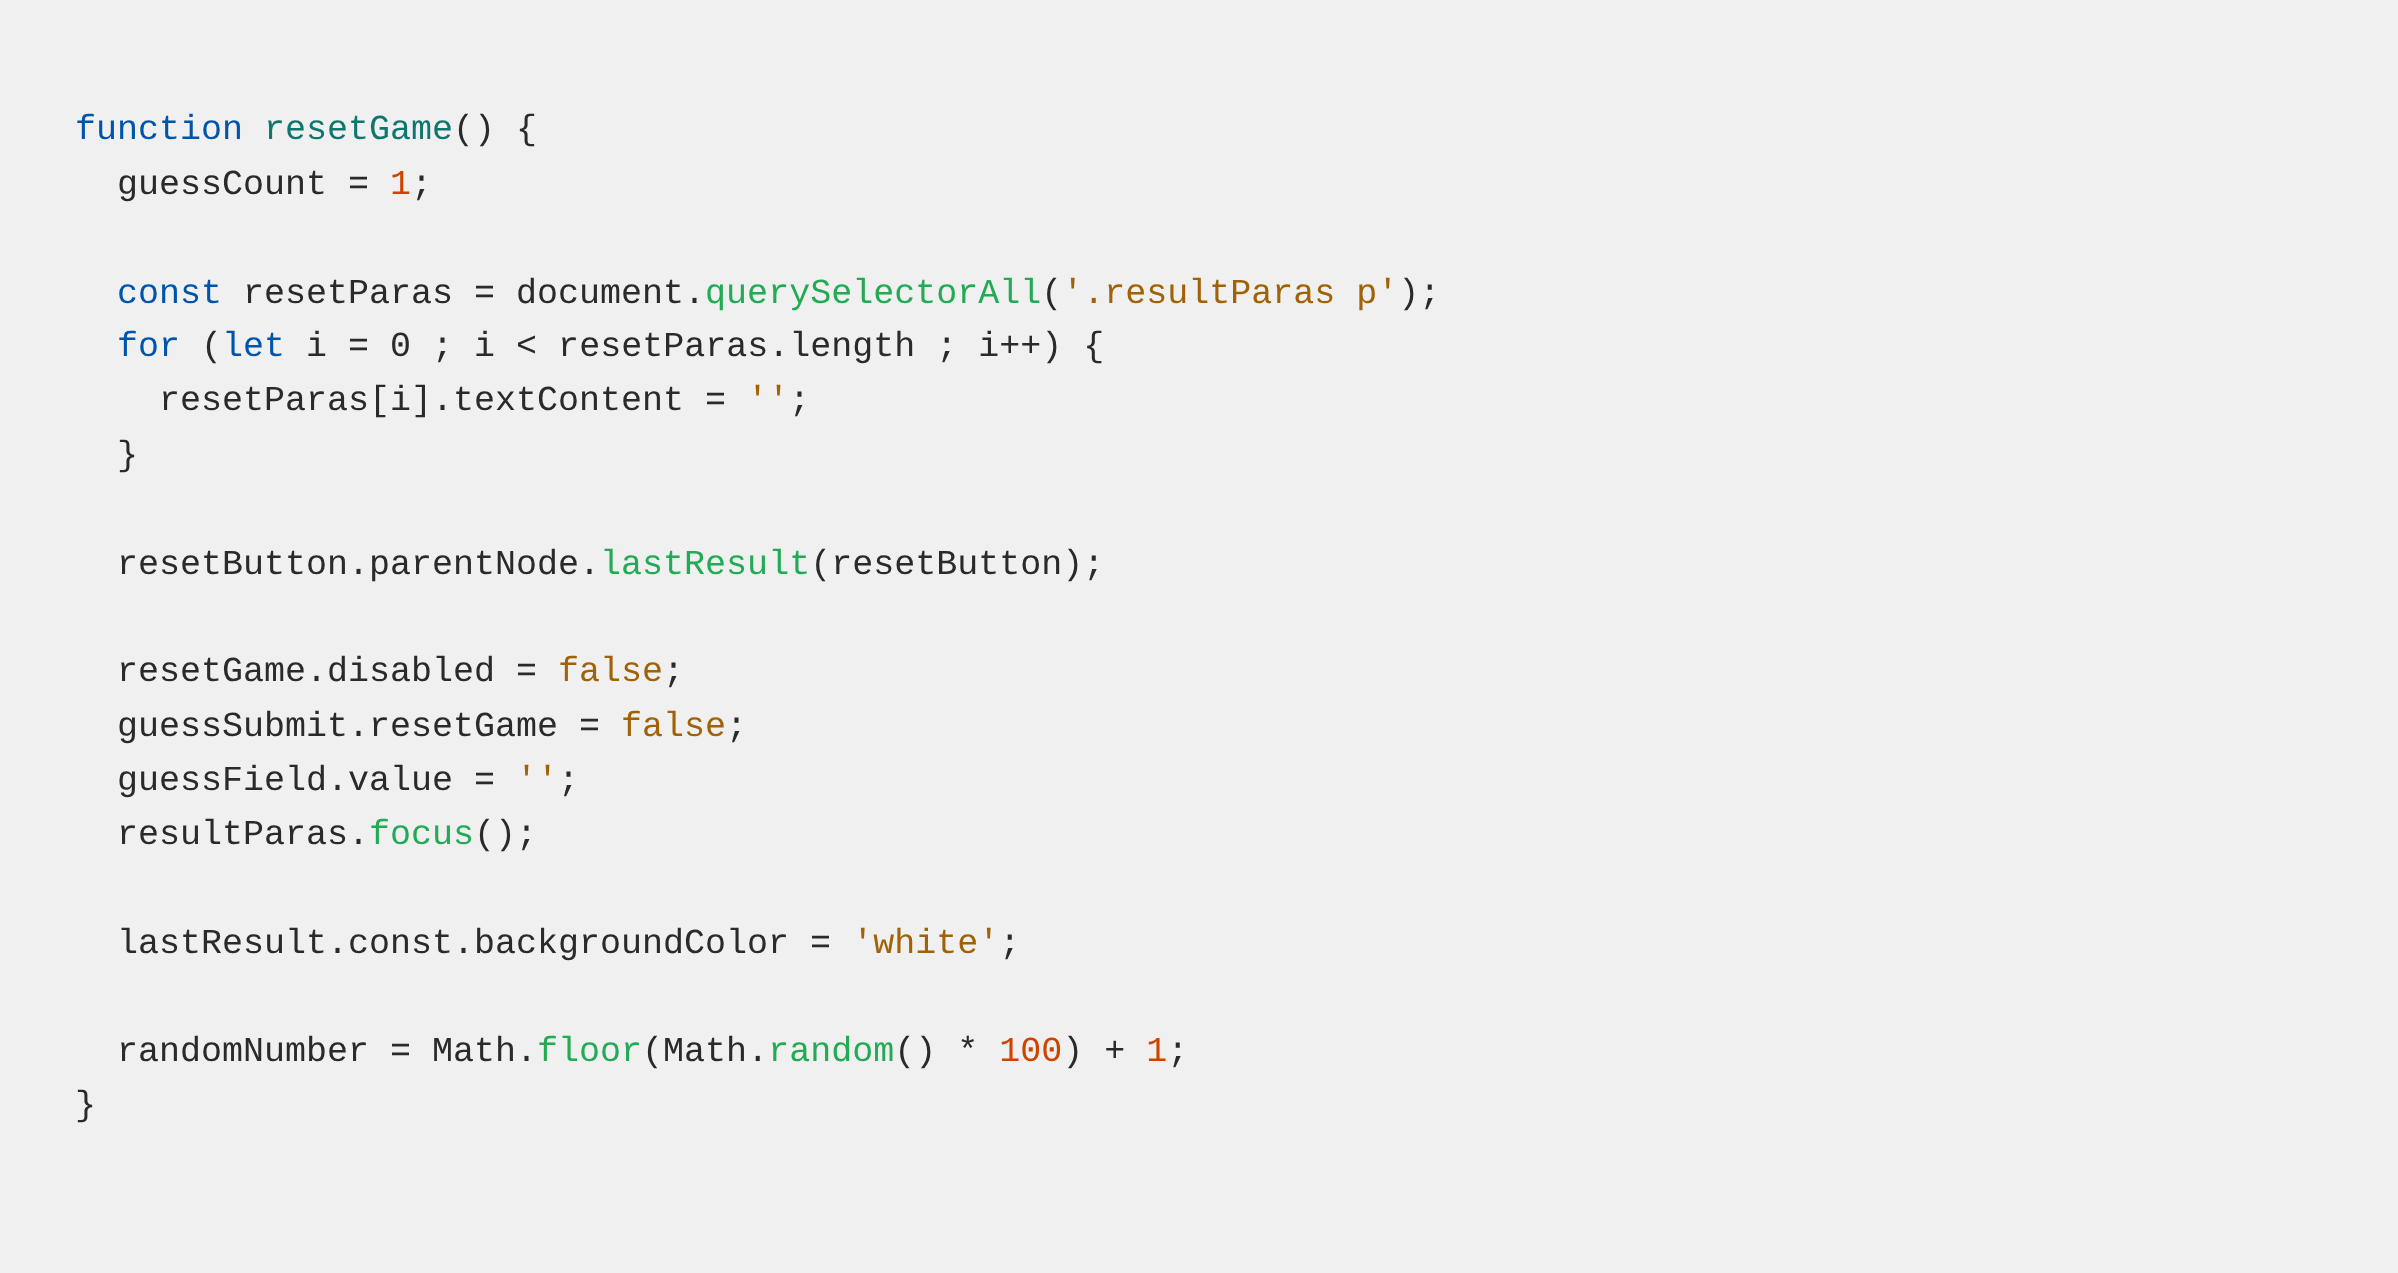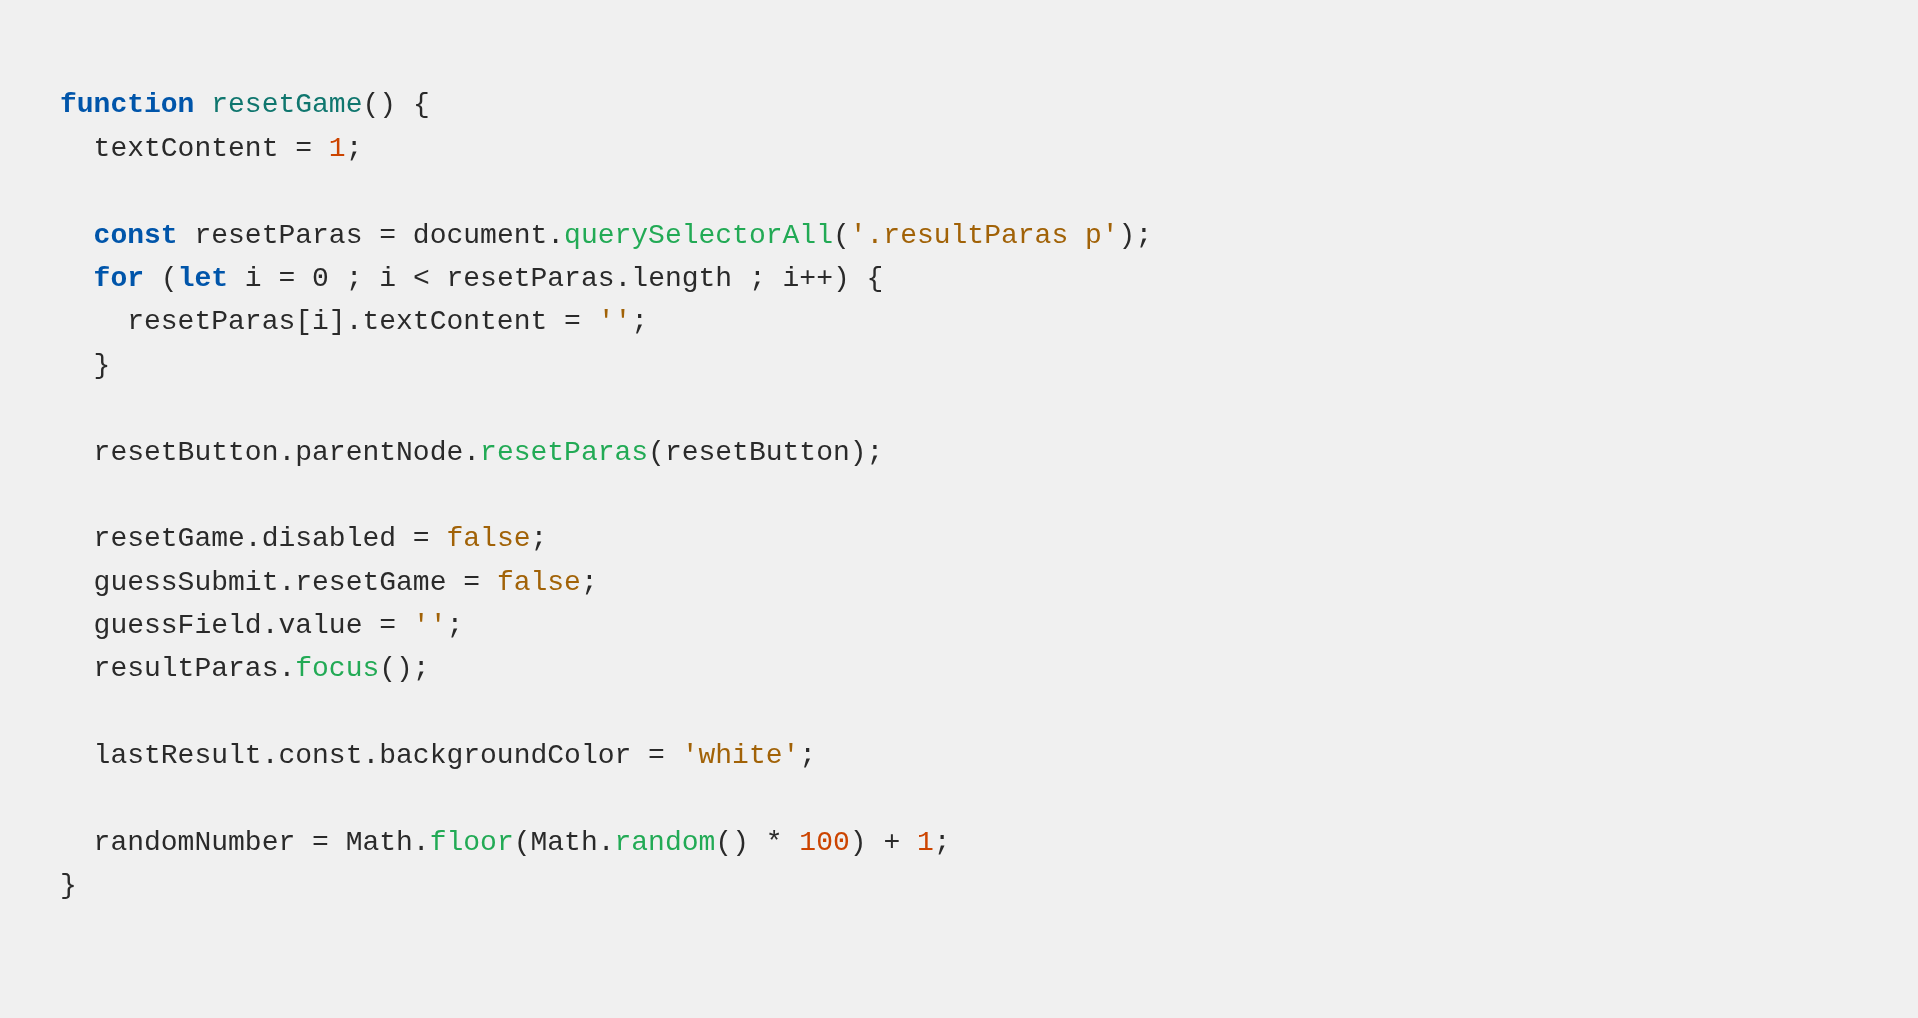--- a/index.html
+++ b/index.html
@@ -18,21 +18,20 @@
       width: 1918px;
     }
 
     .code-block {
       display: block;
       white-space: pre;
     }
 
     .kw {
       color: #0055aa;
-      font-weight: bold;
     }
 
     .fn {
       color: #0f766e;
     }
 
     .method {
       color: #22aa55;
     }
 
@@ -46,28 +45,28 @@
 
     .plain {
       color: #2a2a2a;
     }
   </style>
 </head>
 <body>
 
 <div class="code-block">
 <span><span class="kw">function</span> <span class="fn">resetGame</span><span class="plain">() {</span></span>
-<span><span class="plain">  textContent = </span><span class="num">1</span><span class="plain">;</span></span>
+<span><span class="plain">  guessCount = </span><span class="num">1</span><span class="plain">;</span></span>
 <span></span>
 <span><span class="plain">  </span><span class="kw">const</span><span class="plain"> resetParas = document.</span><span class="method">querySelectorAll</span><span class="plain">(</span><span class="str">'.resultParas p'</span><span class="plain">);</span></span>
 <span><span class="plain">  </span><span class="kw">for</span><span class="plain"> (</span><span class="kw">let</span><span class="plain"> i = 0 ; i &lt; resetParas.length ; i++) {</span></span>
 <span><span class="plain">    resetParas[i].textContent = </span><span class="str">''</span><span class="plain">;</span></span>
 <span><span class="plain">  }</span></span>
 <span></span>
-<span><span class="plain">  resetButton.parentNode.</span><span class="method">resetParas</span><span class="plain">(resetButton);</span></span>
+<span><span class="plain">  resetButton.parentNode.</span><span class="method">lastResult</span><span class="plain">(resetButton);</span></span>
 <span></span>
 <span><span class="plain">  resetGame.disabled = </span><span class="str">false</span><span class="plain">;</span></span>
 <span><span class="plain">  guessSubmit.resetGame = </span><span class="str">false</span><span class="plain">;</span></span>
 <span><span class="plain">  guessField.value = </span><span class="str">''</span><span class="plain">;</span></span>
 <span><span class="plain">  resultParas.</span><span class="method">focus</span><span class="plain">();</span></span>
 <span></span>
 <span><span class="plain">  lastResult.const.backgroundColor = </span><span class="str">'white'</span><span class="plain">;</span></span>
 <span></span>
 <span><span class="plain">  randomNumber = Math.</span><span class="method">floor</span><span class="plain">(Math.</span><span class="method">random</span><span class="plain">() * </span><span class="num">100</span><span class="plain">) + </span><span class="num">1</span><span class="plain">;</span></span>
 <span><span class="plain">}</span></span>

